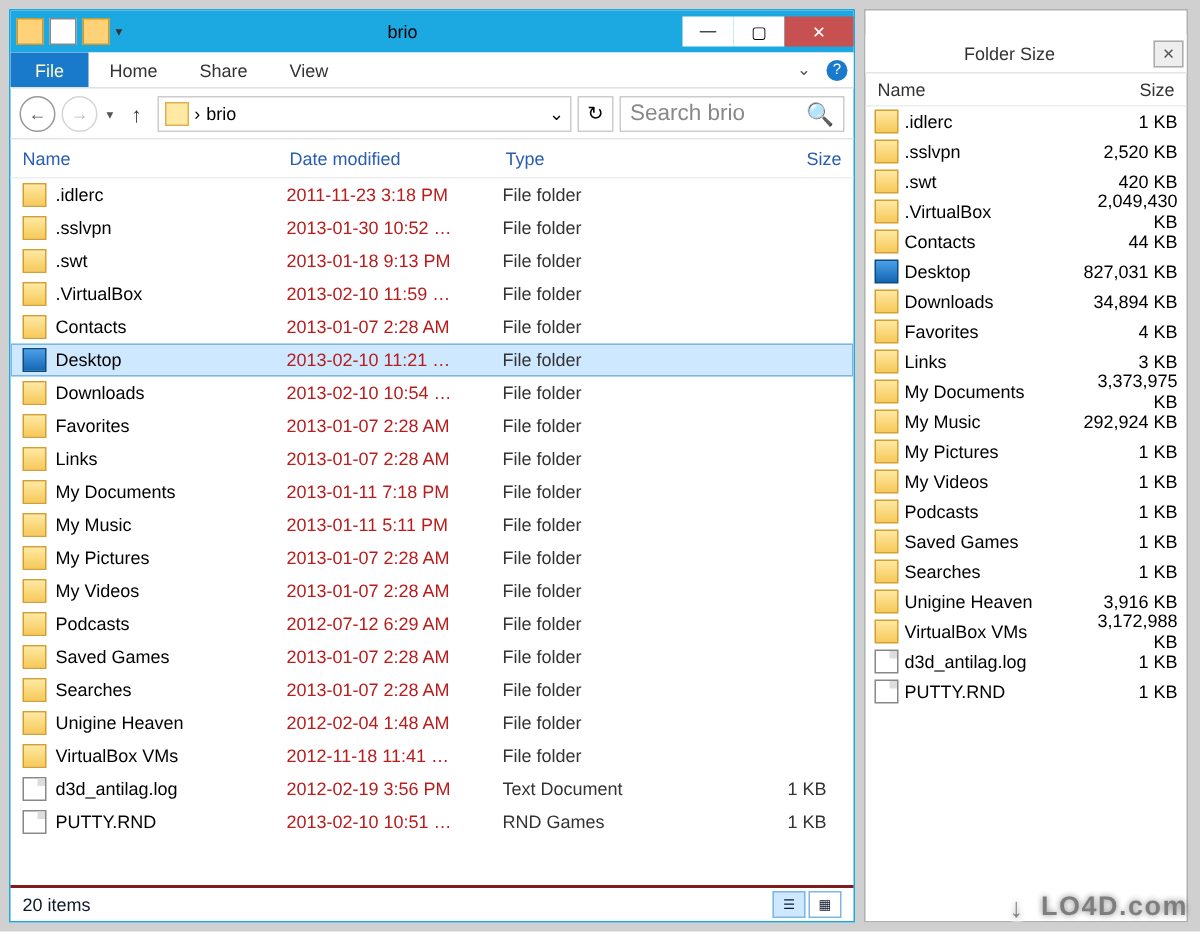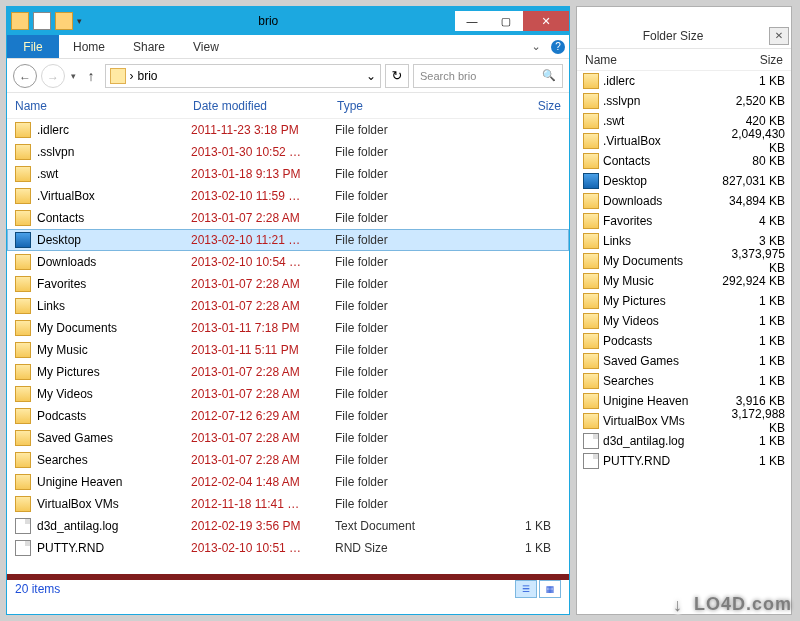--- a/index.html
+++ b/index.html
@@ -37,21 +37,21 @@
   height: 34px; display:flex; align-items:center; padding: 4px 6px; gap:4px;
   border-bottom:1px solid #e5e5e5;
 }
 .navbar .navbtn{ width:24px; height:24px; border:1px solid #999; border-radius:50%; display:flex; align-items:center; justify-content:center; font-size:12px; color:#555; background:#fff;}
 .navbar .navbtn.disabled{opacity:0.4;}
 .navbar .dropdownarrow{font-size:9px; color:#555; padding:0 2px;}
 .navbar .uparrow{font-size:14px; color:#333; padding:0 6px;}
 .navbar .addressbar{ flex:1; height:24px; border:1px solid #ccc; display:flex; align-items:center; padding:0 4px; font-size:12px; gap:4px;}
 .navbar .addressbar .foldericon{width:16px;height:16px;background:#ffe9a3;border:1px solid #e0b050;}
 .navbar .refresh{width:24px;height:24px;border:1px solid #ccc;display:flex;align-items:center;justify-content:center;font-size:13px;}
-.navbar .searchbox{width:150px;height:24px;border:1px solid #ccc;display:flex;align-items:center;padding:0 6px;font-size:11px;color:#888;justify-content:space-between;}
+.navbar .searchbox{width:150px;height:24px;border:1px solid #ccc;display:flex;align-items:center;padding:0 6px;font-size:15px;color:#888;justify-content:space-between;}
 
 .headers {
   height: 26px; display:flex; align-items:center; font-size:12px; color:#2a5db0;
   border-bottom:1px solid #eee;
 }
 .headers .col { padding:0 8px; }
 .col-name{width:178px;}
 .col-date{width:144px;}
 .col-type{width:106px;}
 .col-size{flex:1; text-align:right; padding-right:18px;}
@@ -59,22 +59,22 @@
 .filelist { height: 460px; overflow:hidden; font-size:12px; }
 .filerow { height: 22px; display:flex; align-items:center; padding-left:8px; }
 .filerow.selected { background:#cde8ff; border:1px solid #7bb7e0; padding-left:7px;}
 .filerow .ico { width:16px; height:16px; margin-right:6px; flex-shrink:0; display:flex; align-items:center; justify-content:center;}
 .filerow .name { width:154px; white-space:nowrap; overflow:hidden;}
 .filerow .date { width:144px; color:#b91c1c; white-space:nowrap; overflow:hidden;}
 .filerow .type { width:106px; color:#333;}
 .filerow .size { flex:1; text-align:right; padding-right:18px; color:#333;}
 
 .statusbar {
-  position:absolute; bottom:16px; left:0; right:0; height:24px; border-top:6px solid #7f1d1d;
-  display:flex; align-items:center; padding:0 8px; font-size:12px; color:#1d4ed8; justify-content:space-between;
+  position:absolute; bottom:0; left:0; right:0; height:24px; border-top:2px solid #7f1d1d;
+  display:flex; align-items:center; padding:0 8px; font-size:12px; color:#0f172a; justify-content:space-between;
 }
 .statusbar .viewbtns{display:flex; gap:2px;}
 .statusbar .viewbtns .vb{width:22px;height:18px;border:1px solid #7bb7e0;display:flex;align-items:center;justify-content:center;font-size:9px;}
 .statusbar .viewbtns .vb.active{background:#cde8ff;}
 
 
 .foldersize {
   position:absolute; left:576px; top:6px; width:216px; height:609px;
   background:#fff; border:1px solid #b0b0b0;
 }
@@ -292,21 +292,21 @@
         <div class="ico i-doc"></div>
         <div class="name">d3d_antilag.log</div>
         <div class="date">2012-02-19 3:56 PM</div>
         <div class="type">Text Document</div>
         <div class="size">1 KB</div>
       </div>
       <div class="filerow">
         <div class="ico i-doc"></div>
         <div class="name">PUTTY.RND</div>
         <div class="date">2013-02-10 10:51 …</div>
-        <div class="type">RND Size</div>
+        <div class="type">RND Games</div>
         <div class="size">1 KB</div>
       </div>
     </div>
 
   <div class="statusbar">
     <span>20 items</span>
     <div class="viewbtns">
       <div class="vb active">☰</div>
       <div class="vb">▦</div>
     </div>
@@ -339,21 +339,21 @@
         <div class="s">420 KB</div>
       </div>
       <div class="fsrow">
         <div class="ico i-folder"></div>
         <div class="n">.VirtualBox</div>
         <div class="s">2,049,430 KB</div>
       </div>
       <div class="fsrow">
         <div class="ico i-folder"></div>
         <div class="n">Contacts</div>
-        <div class="s">80 KB</div>
+        <div class="s">44 KB</div>
       </div>
       <div class="fsrow">
         <div class="ico i-desktop"></div>
         <div class="n">Desktop</div>
         <div class="s">827,031 KB</div>
       </div>
       <div class="fsrow">
         <div class="ico i-folder"></div>
         <div class="n">Downloads</div>
         <div class="s">34,894 KB</div>

